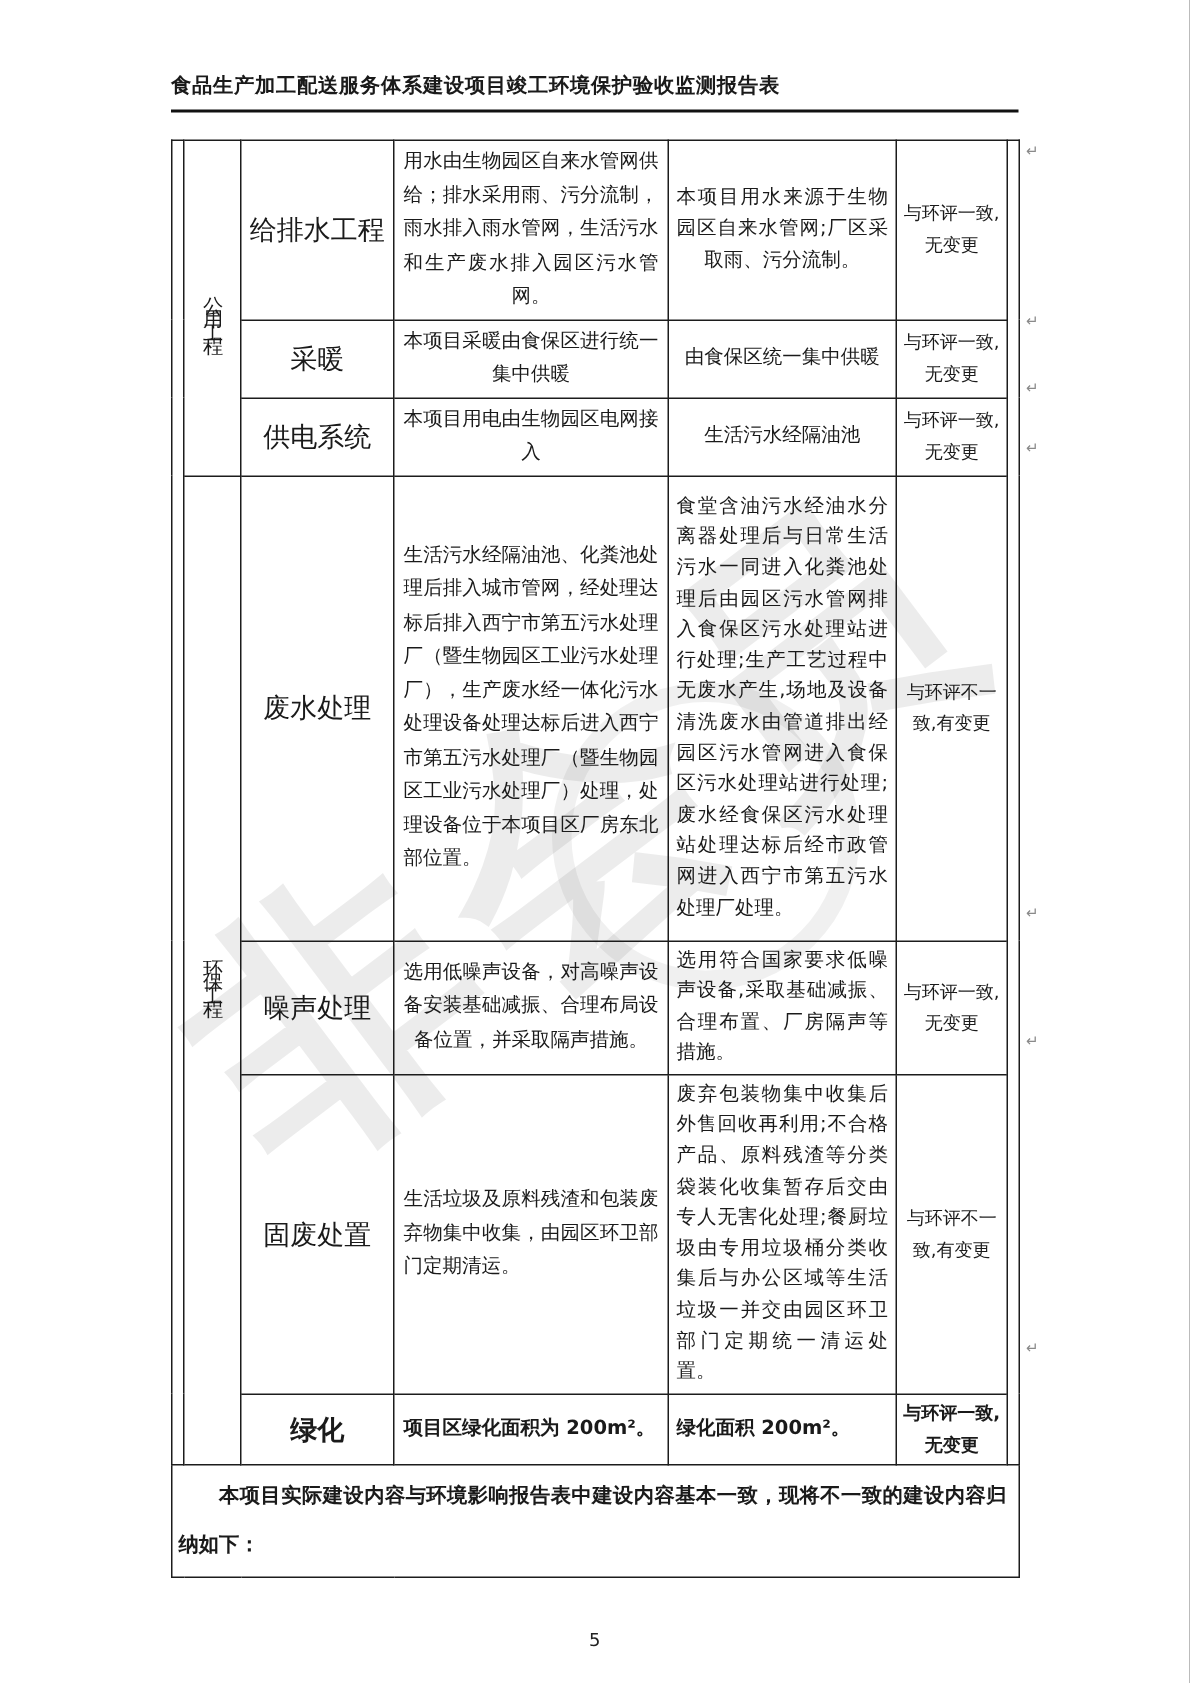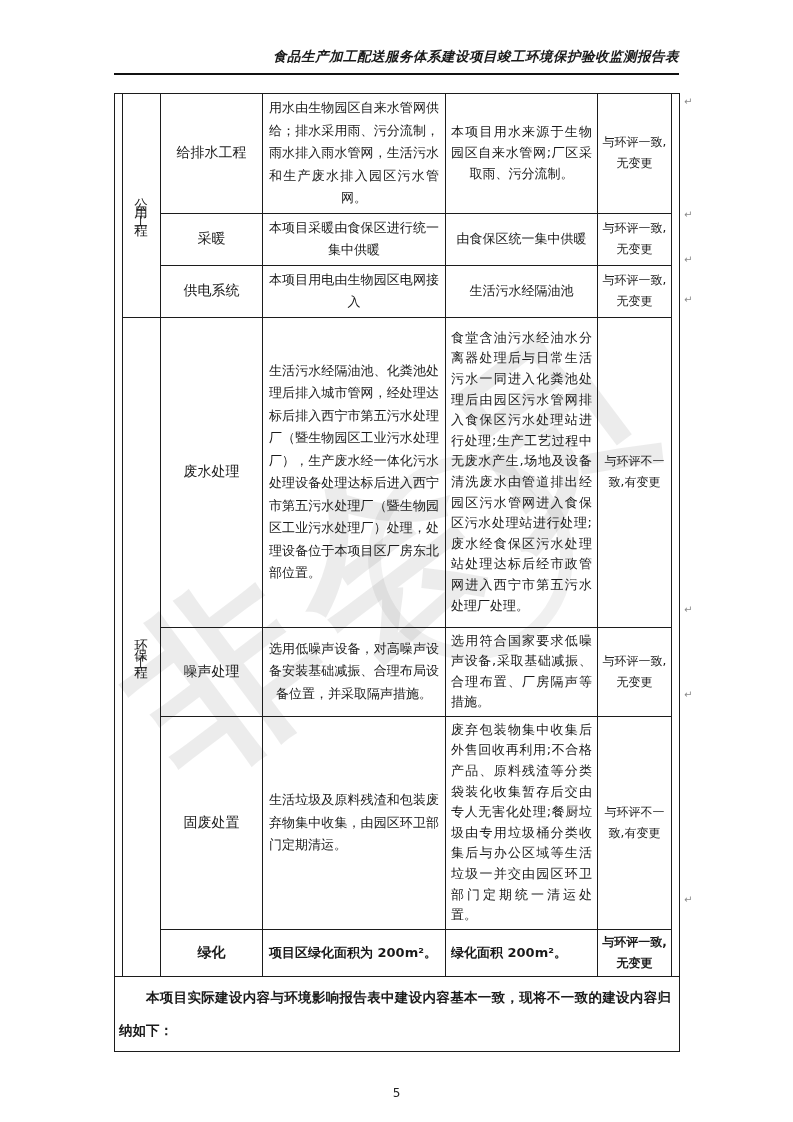--- a/index.html
+++ b/index.html
@@ -17,22 +17,21 @@
   .content {
     position: relative;
     width: 565px;
     margin: 0 auto;
     z-index: 1;
   }
   .doc-header {
     margin-top: 48px;
     padding-bottom: 7px;
     border-bottom: 2px solid #111;
-    text-align: right;
-    font-style: italic;
+    text-align: left;
   }
   .doc-title {
     font-size: 13.5px;
     font-weight: 600;
     letter-spacing: 0.5px;
   }
   table.main {
     margin-top: 18px;
     width: 565px;
     border-collapse: collapse;
@@ -46,21 +45,21 @@
   td.cat {
     text-align: center;
     font-size: 13.5px;
     writing-mode: vertical-lr;
     text-orientation: upright;
     letter-spacing: 9px;
     padding: 4px 0;
   }
   td.item {
     text-align: center;
-    font-size: 14px;
+    font-size: 18px;
     padding: 2px 4px;
   }
   td.desc, td.act {
     font-size: 13px;
     line-height: 22.5px;
     padding: 3px 6px;
     text-align: justify;
   }
   td.act { line-height: 20.6px; padding: 3px 5px; }
   tr.r-gpsg td.desc, tr.r-cn td.desc, tr.r-gd td.desc, tr.r-zs td.desc,

